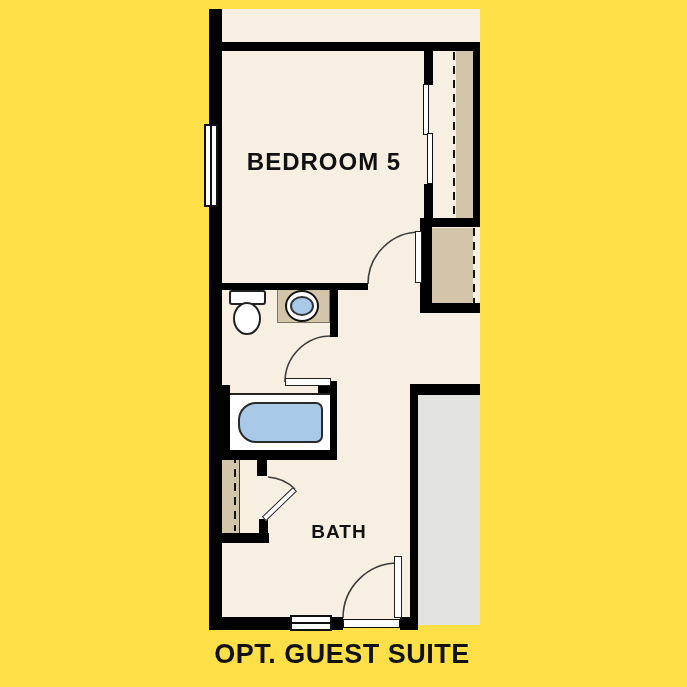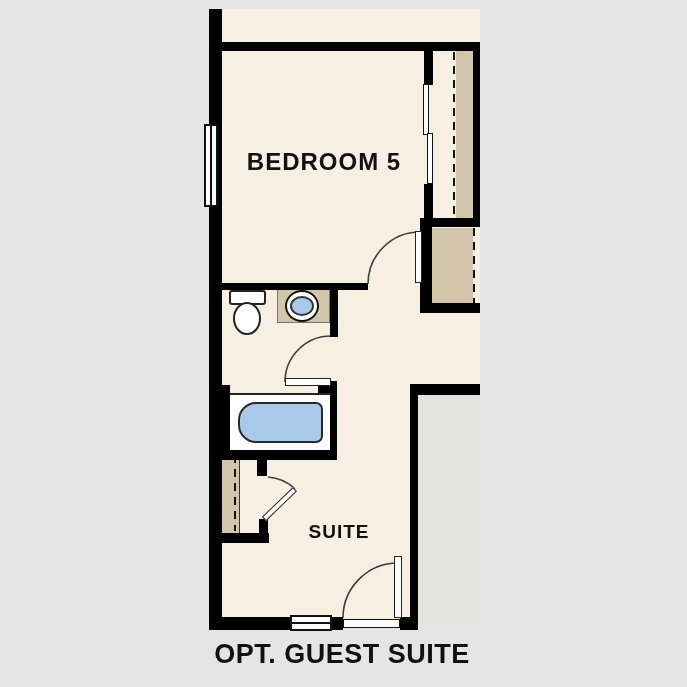--- a/index.html
+++ b/index.html
@@ -1,16 +1,16 @@
 <!DOCTYPE html>
 <html style="--c-floor: #f8efe3; --c-wall: #000000; --c-fixture-blue: #a9c9e8; --c-closet-tan: #d2c5a9; --c-exterior-gray: #e3e3e0; --c-swing-line: #3d3d3d;"><head>
 <meta charset="utf-8">
 <style>
   html,body{margin:0;padding:0;background:#fff;}
-  #canvas{position:relative;width:687px;height:687px;background:#e5e5e5;overflow:hidden;
+  #canvas{position:relative;width:687px;height:687px;background:#fde047;overflow:hidden;
           font-family:"Liberation Sans", sans-serif;}
   .abs{position:absolute;}
   .wall{position:absolute;background:var(--c-wall);}
   .floor{position:absolute;background:var(--c-floor);}
   .tan{position:absolute;background:var(--c-closet-tan);}
   .gray{position:absolute;background:var(--c-exterior-gray);}
   .white-el{position:absolute;background:#fff;}
   .label{position:absolute;color:#111;font-weight:bold;white-space:nowrap;
          transform:translate(-50%,-50%);letter-spacing:1px;}
   #svg-overlay{position:absolute;left:0;top:0;pointer-events:none;}
@@ -82,16 +82,16 @@
   </div>
   <div class="white-el" style="left:423px;top:84px;width:6px;height:51px;border:1px solid #111;box-sizing:border-box;"></div>
   <div class="white-el" style="left:427px;top:133px;width:6px;height:51px;border:1px solid #111;box-sizing:border-box;"></div>
   <div class="leaf" style="left:415px;top:231px;width:7px;height:52px;"></div>
   <div class="leaf" style="left:285px;top:378px;width:46px;height:8px;"></div>
   <div class="leaf" style="left:394px;top:556px;width:8px;height:62px;"></div>
   <div class="white-el" style="left:343px;top:619px;width:57px;height:9px;border:1px solid #111;box-sizing:border-box;"></div>
   <div class="leaf" style="left:264px;top:516px;width:43px;height:6px;transform:rotate(-44deg);transform-origin:0 50%;"></div>
 
   <div class="label" style="left:324px;top:162px;font-size:24px;">BEDROOM 5</div>
-  <div class="label" style="left:339px;top:532px;font-size:19px;">SUITE</div>
+  <div class="label" style="left:339px;top:532px;font-size:19px;">BATH</div>
   <div class="label" style="left:342px;top:654px;font-size:27px;letter-spacing:0.5px;">OPT. GUEST SUITE</div>
 
 </div>
 
 </body></html>

